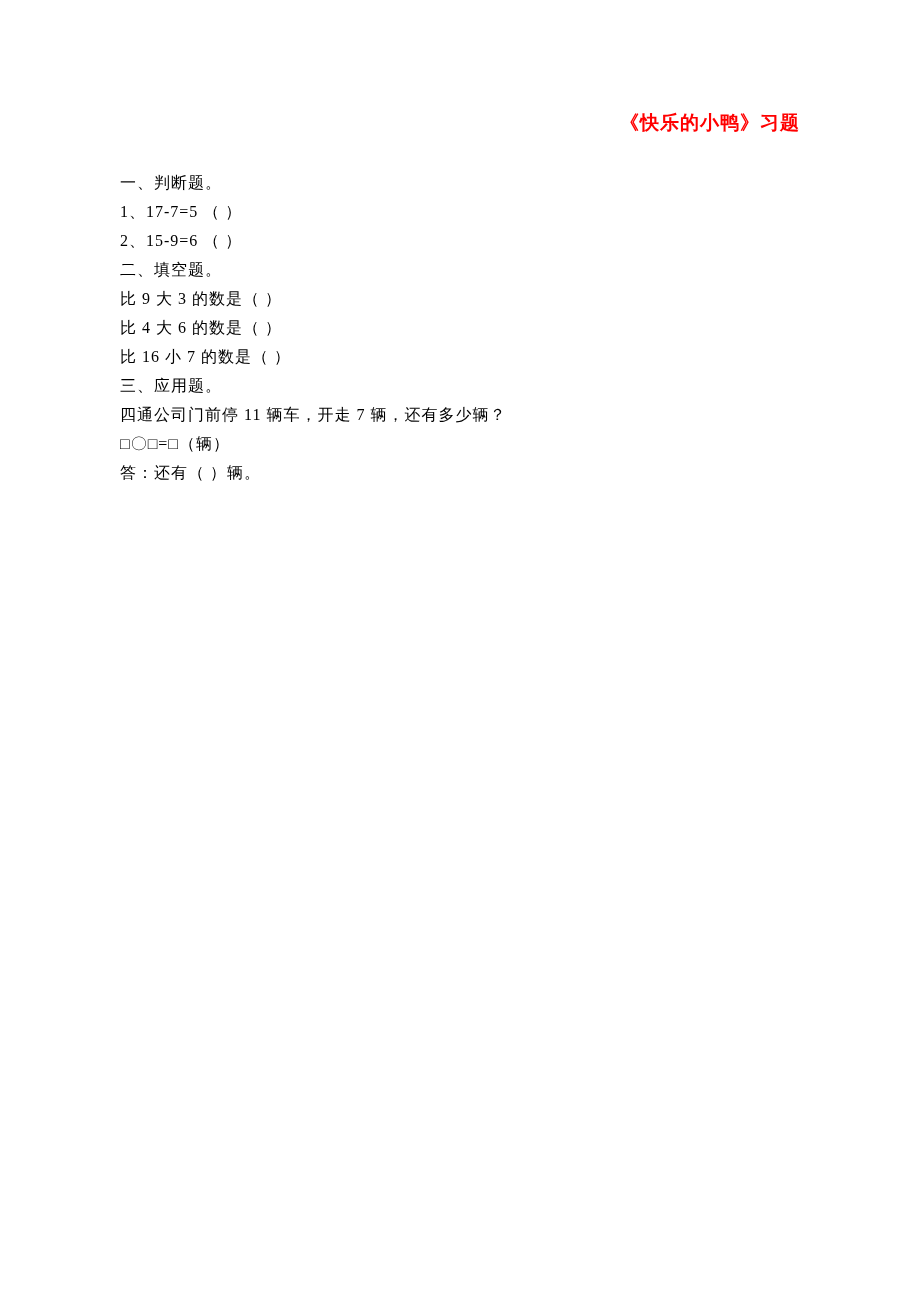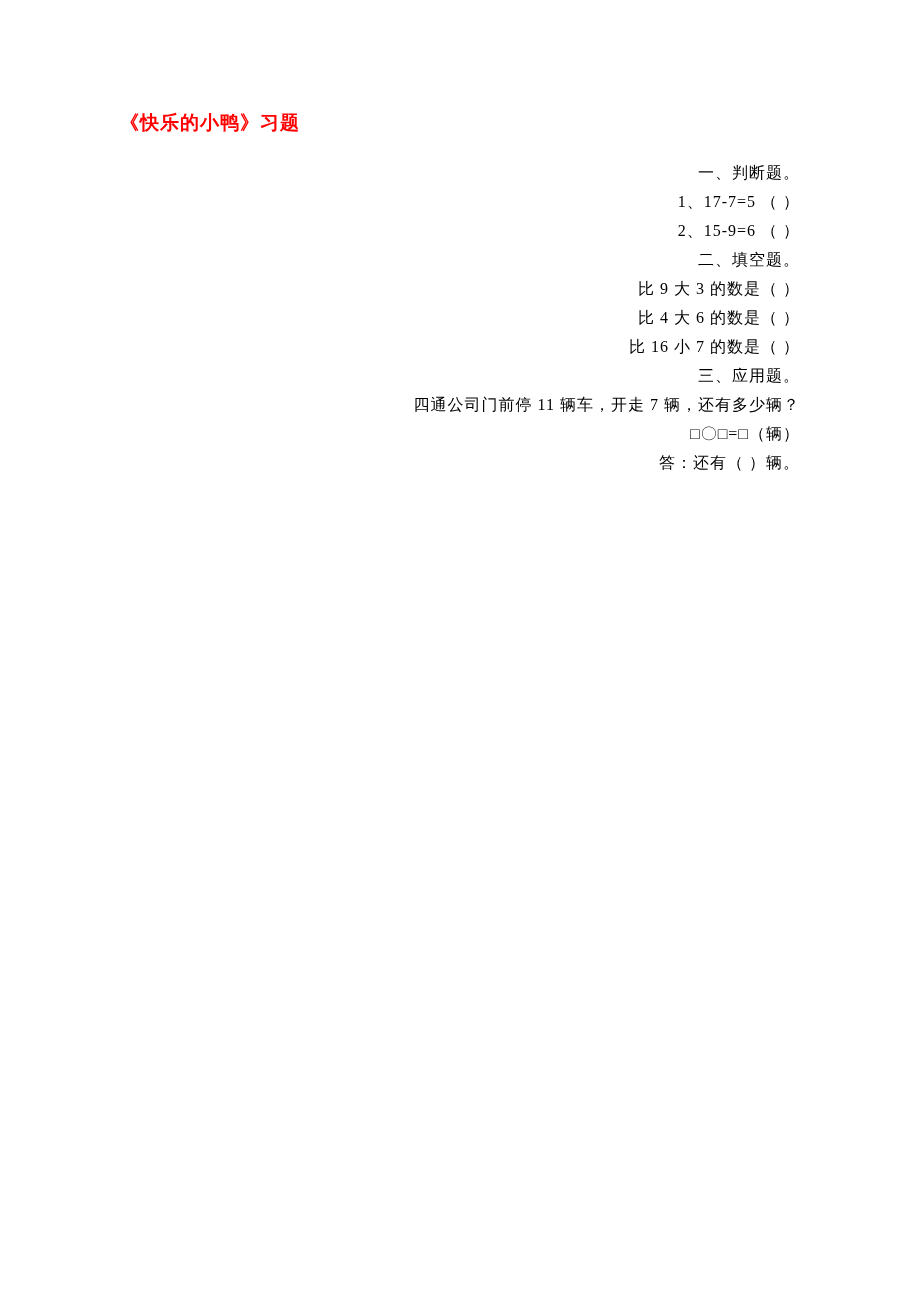--- a/index.html
+++ b/index.html
@@ -10,32 +10,31 @@
     body {
       width: 920px;
       height: 1302px;
       background: #ffffff;
       font-family: "SimSun", "宋体", serif;
       font-size: 16px;
       color: #000000;
       padding: 110px 120px 0 120px;
     }
     .title {
-      text-align: left;
+      text-align: right;
       color: #ff0000;
       font-weight: bold;
       font-size: 19px;
-      margin-bottom: 22px;
+      margin-bottom: 32px;
       letter-spacing: 1px;
     }
     .line {
       line-height: 29px;
       margin-bottom: 0;
       letter-spacing: 1px;
-      text-align: right;
     }
   </style>
 </head>
 <body>
 
 <div class="title">《快乐的小鸭》习题</div>
 
 <div class="line">一、判断题。</div>
 <div class="line">1、17-7=5   （  ）</div>
 <div class="line">2、15-9=6   （  ）</div>

